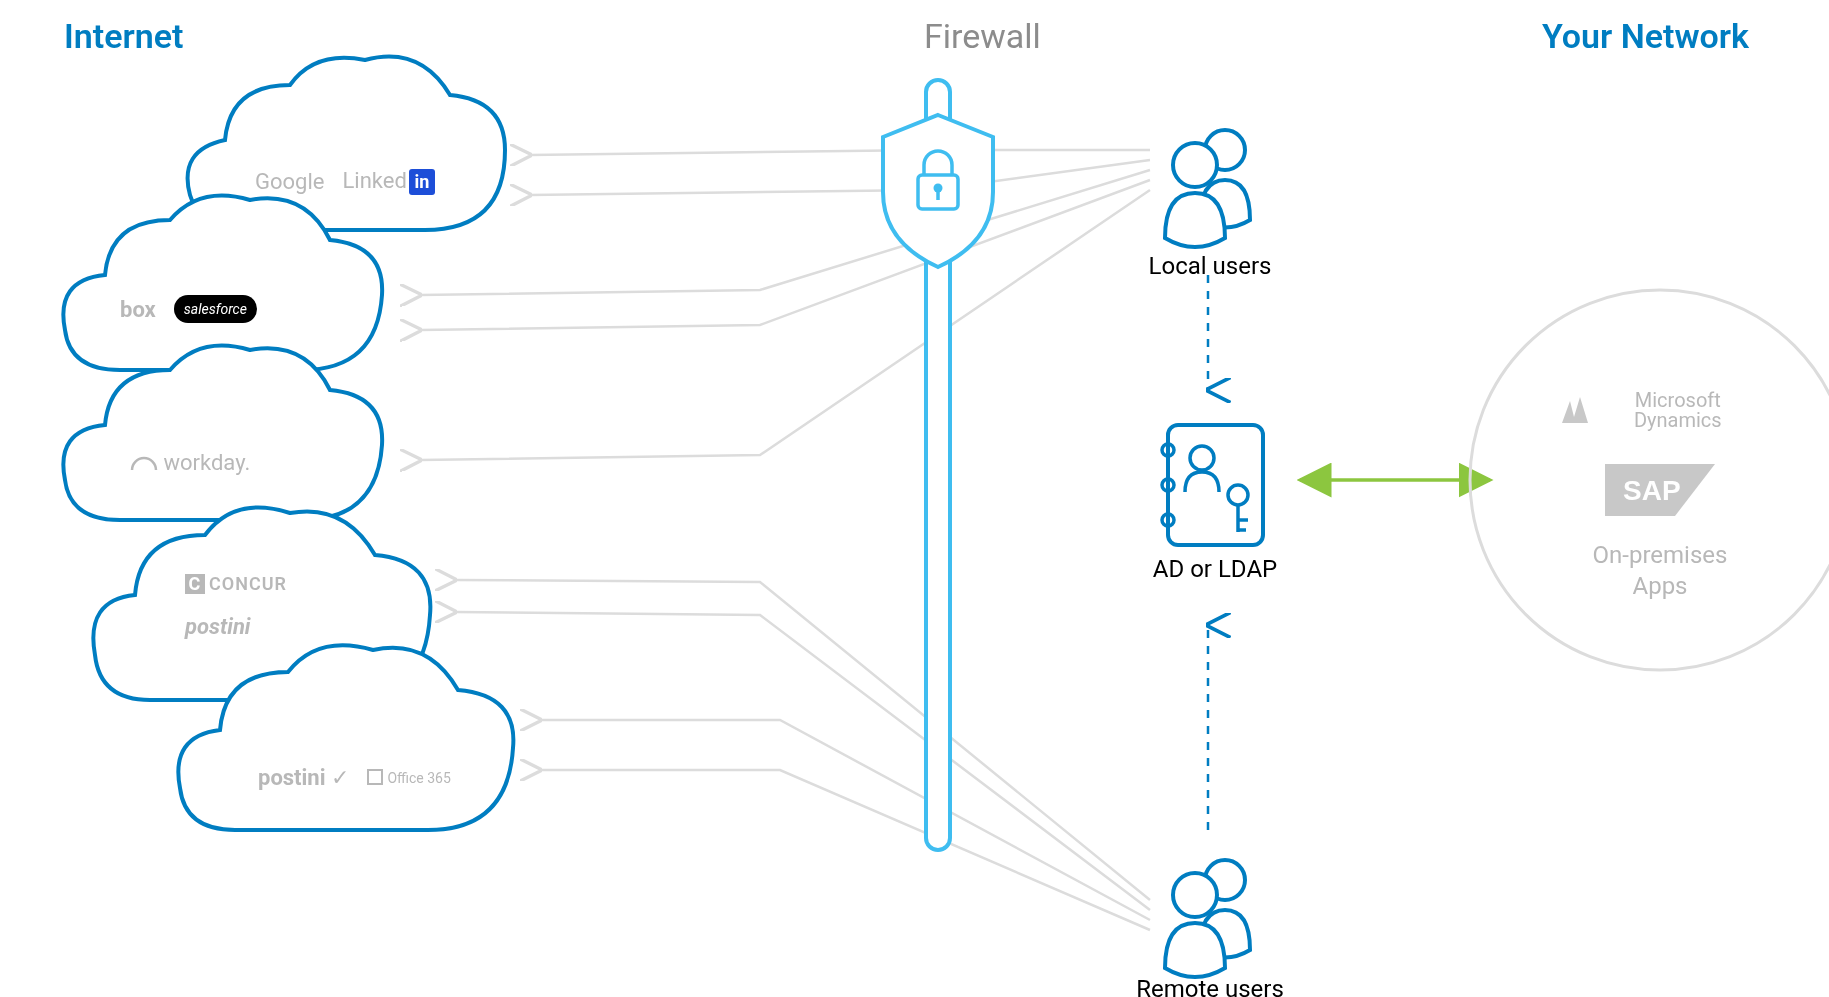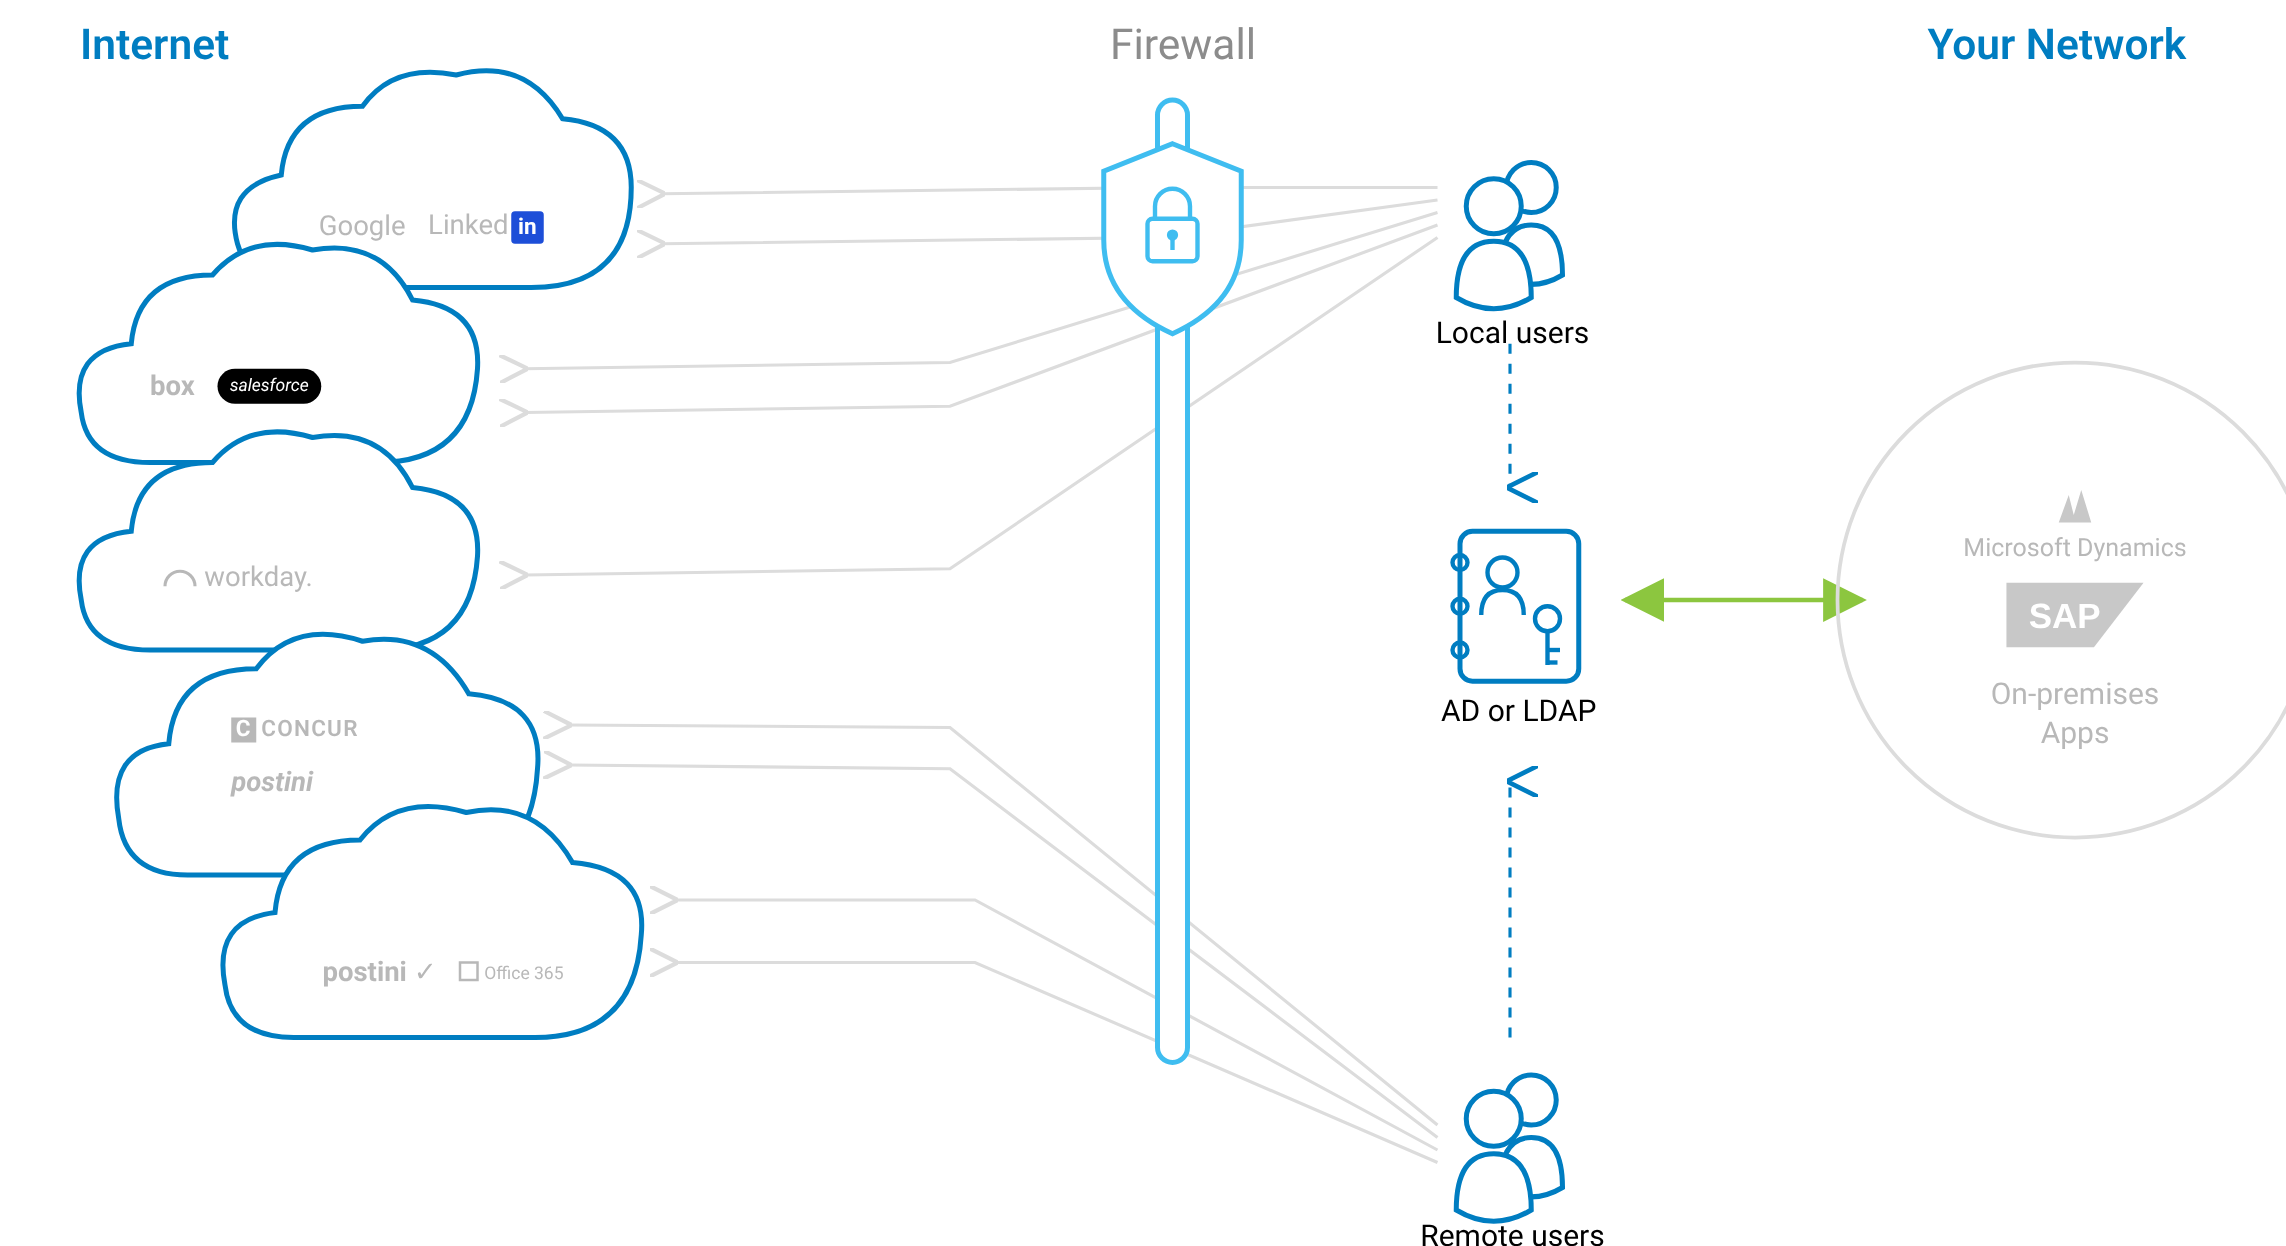--- a/index.html
+++ b/index.html
@@ -12,21 +12,21 @@
     font-family: -apple-system, "Segoe UI", Roboto, Arial, sans-serif;
     position: relative;
     overflow: hidden;
   }
   .heading {
     position: absolute;
     font-size: 34px;
     font-weight: 600;
   }
   .heading.blue { color: #007dc1; }
-  .heading.gray { color: #8c8c8c; font-weight: 400; }
+  .heading.gray { color: #8c8c8c; font-weight: 400; margin-left: 36px; }
   .caption {
     position: absolute;
     font-size: 24px;
     color: #000000;
     text-align: center;
   }
   .cloud-logos {
     position: absolute;
     color: #b8b8b8;
     font-size: 22px;
@@ -198,26 +198,26 @@
 
 <div class="caption" style="left:1130px; top:252px; width:160px;" data-name="caption-local-users">Local users</div>
 <div class="caption" style="left:1135px; top:555px; width:160px;" data-name="caption-ad-ldap">AD or LDAP</div>
 <div class="caption" style="left:1120px; top:980px; width:180px; top:975px;" data-name="caption-remote-users">Remote users</div>
 
 <style>
   [data-name="caption-remote-users"]{ top:975px !important; }
 </style>
 
 <div class="circle-label" style="left:1560px; top:390px; width:200px;" data-name="onprem-logos">
-  <div data-name="logo-ms-dynamics" style="display:flex;align-items:center;gap:8px;justify-content:center;flex-direction:column;">
+  <div data-name="logo-ms-dynamics" style="display:flex;align-items:center;gap:8px;justify-content:center;">
     <svg width="30" height="30">
         <path d="M2 28 L10 6 L14 22 L20 2 L28 28 Z" fill="#c8c8c8"></path>
       </svg>
     <span style="font-size:20px;line-height:1;"><span>Microsoft Dynamics</span></span>
   </div>
-  <div data-name="logo-sap" style="margin-top:18px;">
+  <div data-name="logo-sap" style="margin-top:34px;">
     <svg width="110" height="52">
         <path d="M0 0 H110 L70 52 H0 Z" fill="#c8c8c8"></path>
         <text x="18" y="36" fill="#fff" font-size="28" font-weight="800" font-family="Arial">SAP</text>
       </svg>
   </div>
 </div>
 <div class="circle-label" style="left:1570px; top:540px; width:180px;" data-name="caption-onprem-apps">On-premises Apps</div>
 
 </body></html>

